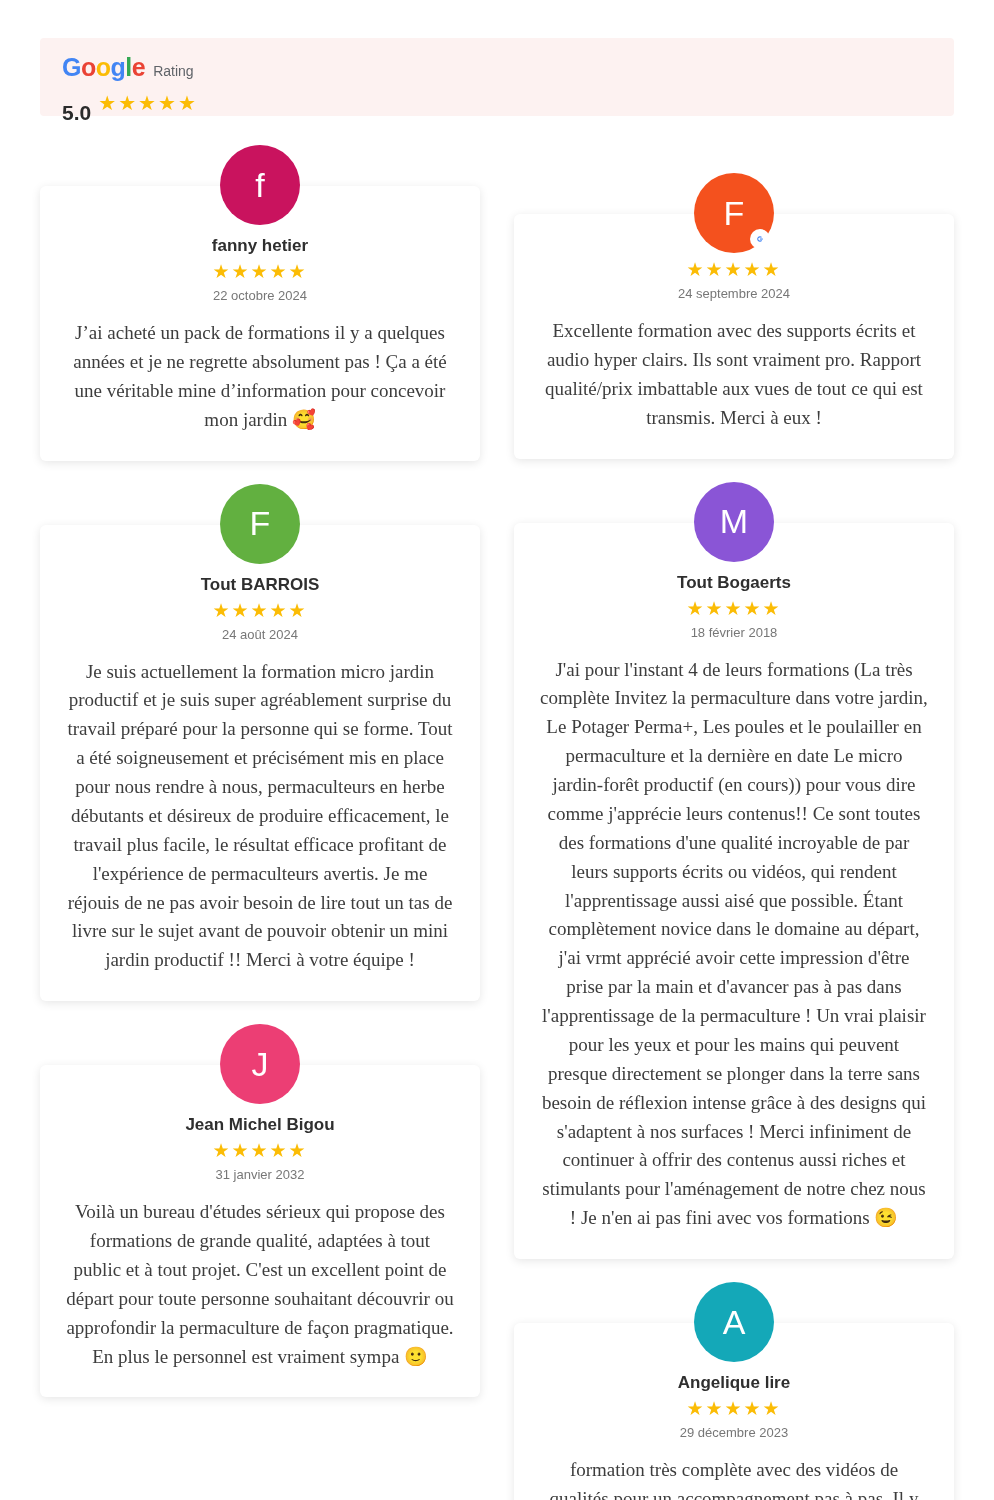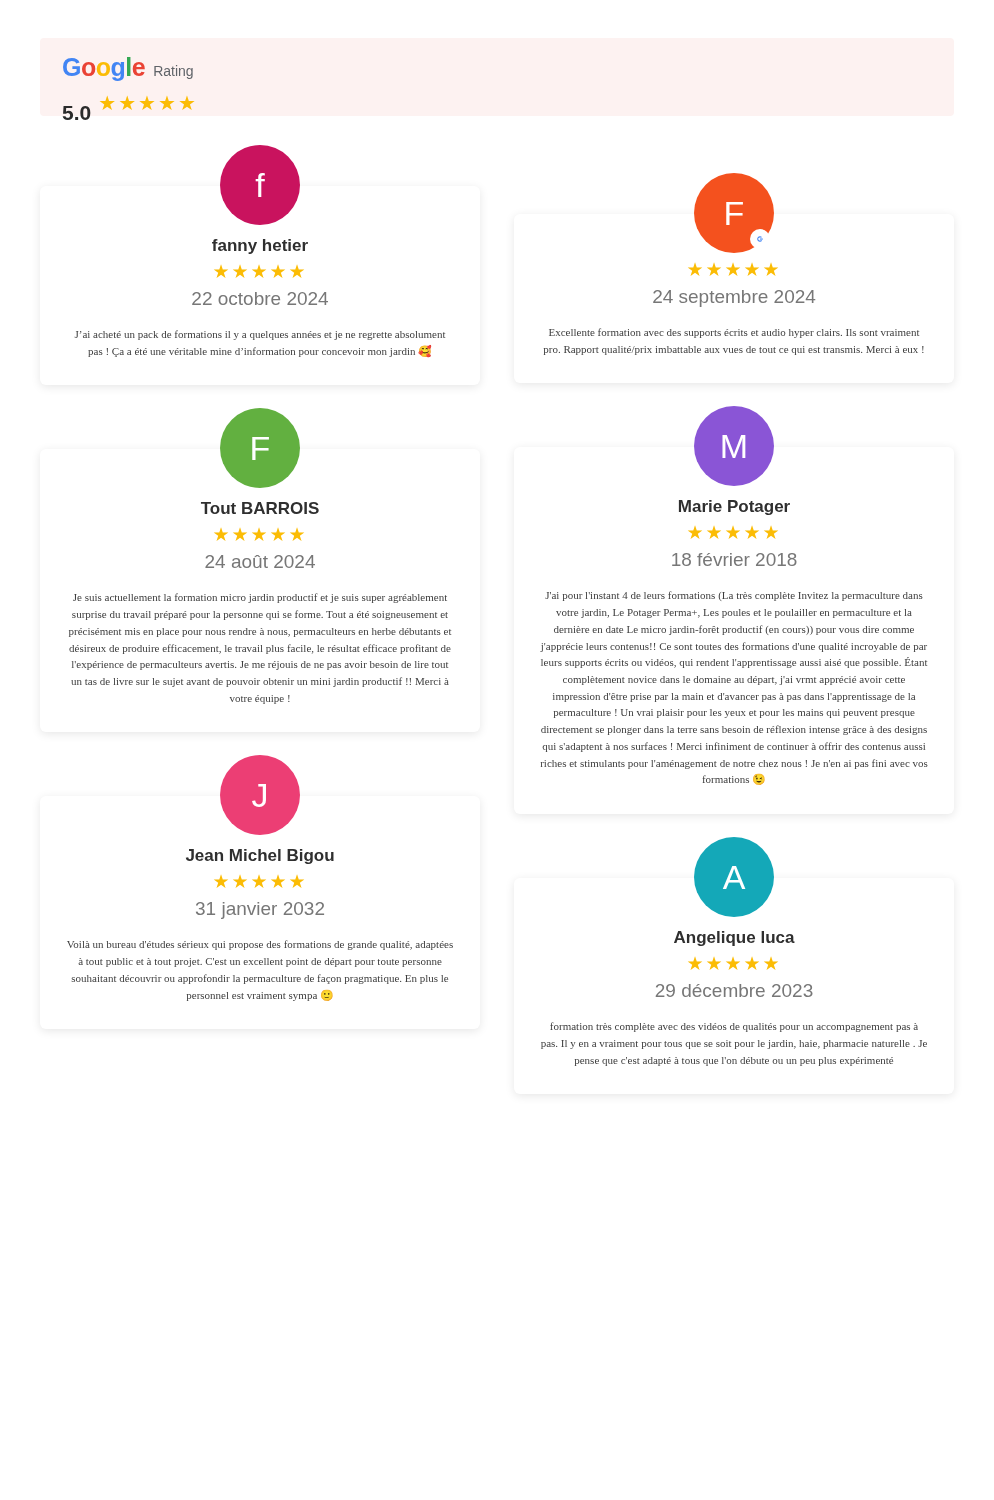--- a/index.html
+++ b/index.html
@@ -144,27 +144,27 @@
     font-family: "Liberation Sans", sans-serif;
   }
   .stars {
     color: #fbbc05;
     font-size: 19px;
     letter-spacing: 2px;
     line-height: 1;
     margin-bottom: 7px;
   }
   .date {
-    font-size: 19px;
+    font-size: 13px;
     color: #777;
     margin-bottom: 16px;
   }
   .text {
     font-family: "Liberation Serif", serif;
-    font-size: 11px;
+    font-size: 19px;
     line-height: 1.52;
     color: #3d3d3d;
   }
 </style>
 </head>
 <body>
 
 <div class="page">
 
   <div class="rating-bar">
@@ -231,31 +231,31 @@
         </div>
         <div class="stars">★★★★★</div>
         <div class="date">24 septembre 2024</div>
         <div class="text">Excellente formation avec des supports écrits et audio hyper clairs. Ils sont vraiment pro. Rapport qualité/prix imbattable aux vues de tout ce qui est transmis. Merci à eux !</div>
       </div>
 
       <div class="card" style="margin-top:30px;">
         <div class="avatar" style="background:#8a55d6;">
           <span>M</span>
         </div>
-        <div class="name">Marie Potager</div>
+        <div class="name">Tout Bogaerts</div>
         <div class="stars">★★★★★</div>
         <div class="date">18 février 2018</div>
         <div class="text">J'ai pour l'instant 4 de leurs formations (La très complète Invitez la permaculture dans votre jardin, Le Potager Perma+, Les poules et le poulailler en permaculture et la dernière en date Le micro jardin-forêt productif (en cours)) pour vous dire comme j'apprécie leurs contenus!! Ce sont toutes des formations d'une qualité incroyable de par leurs supports écrits ou vidéos, qui rendent l'apprentissage aussi aisé que possible. Étant complètement novice dans le domaine au départ, j'ai vrmt apprécié avoir cette impression d'être prise par la main et d'avancer pas à pas dans l'apprentissage de la permaculture ! Un vrai plaisir pour les yeux et pour les mains qui peuvent presque directement se plonger dans la terre sans besoin de réflexion intense grâce à des designs qui s'adaptent à nos surfaces ! Merci infiniment de continuer à offrir des contenus aussi riches et stimulants pour l'aménagement de notre chez nous ! Je n'en ai pas fini avec vos formations 😉</div>
       </div>
 
       <div class="card" style="margin-top:30px;">
         <div class="avatar" style="background:#14a8b8;">
           <span>A</span>
         </div>
-        <div class="name">Angelique luca</div>
+        <div class="name">Angelique lire</div>
         <div class="stars">★★★★★</div>
         <div class="date">29 décembre 2023</div>
         <div class="text">formation très complète avec des vidéos de qualités pour un accompagnement pas à pas. Il y en a vraiment pour tous que se soit pour le jardin, haie, pharmacie naturelle . Je pense que c'est adapté à tous que l'on débute ou un peu plus expérimenté</div>
       </div>
 
     </div>
 
   </div>
 </div>
 

